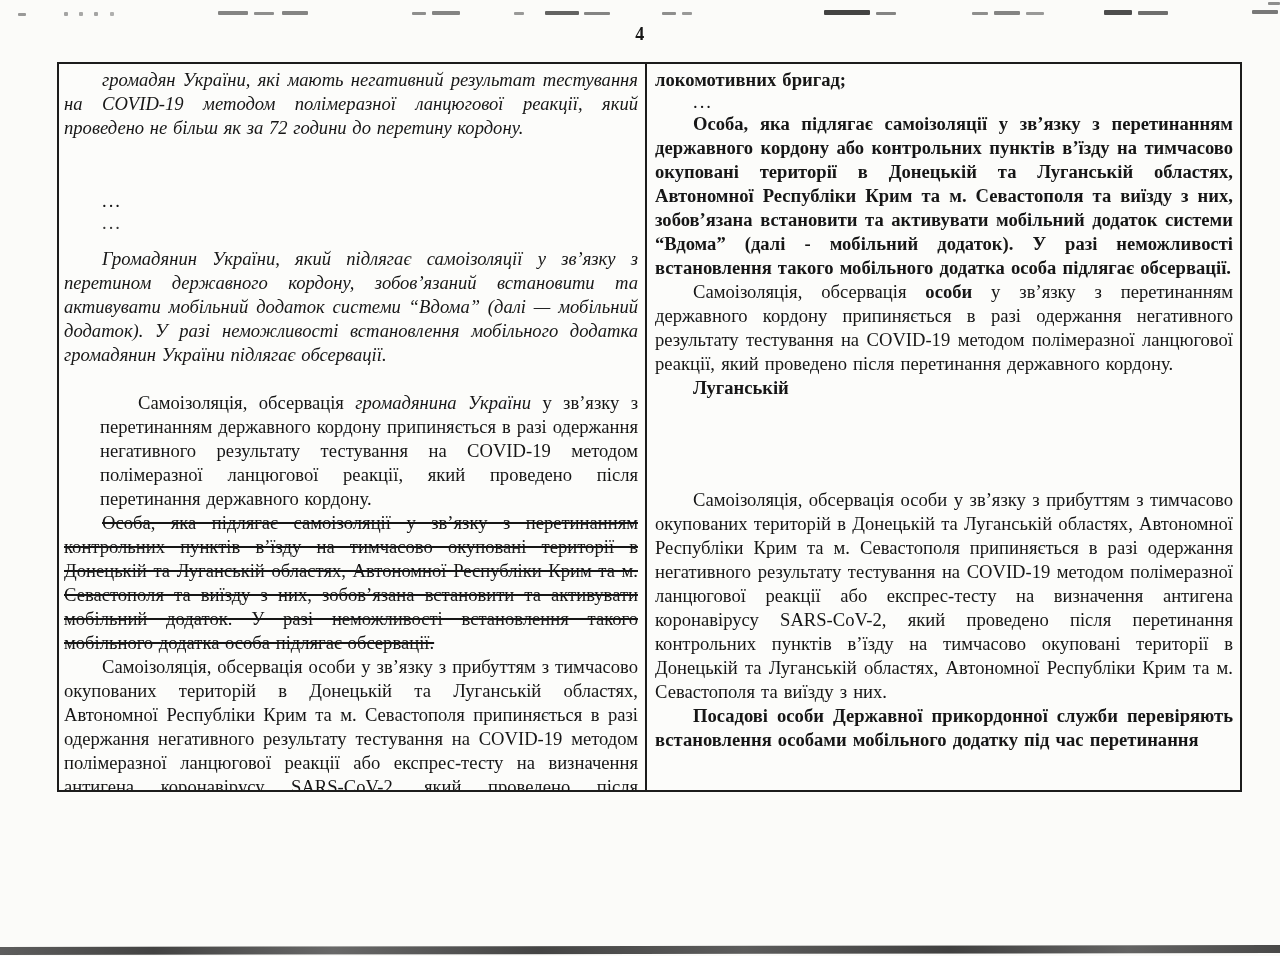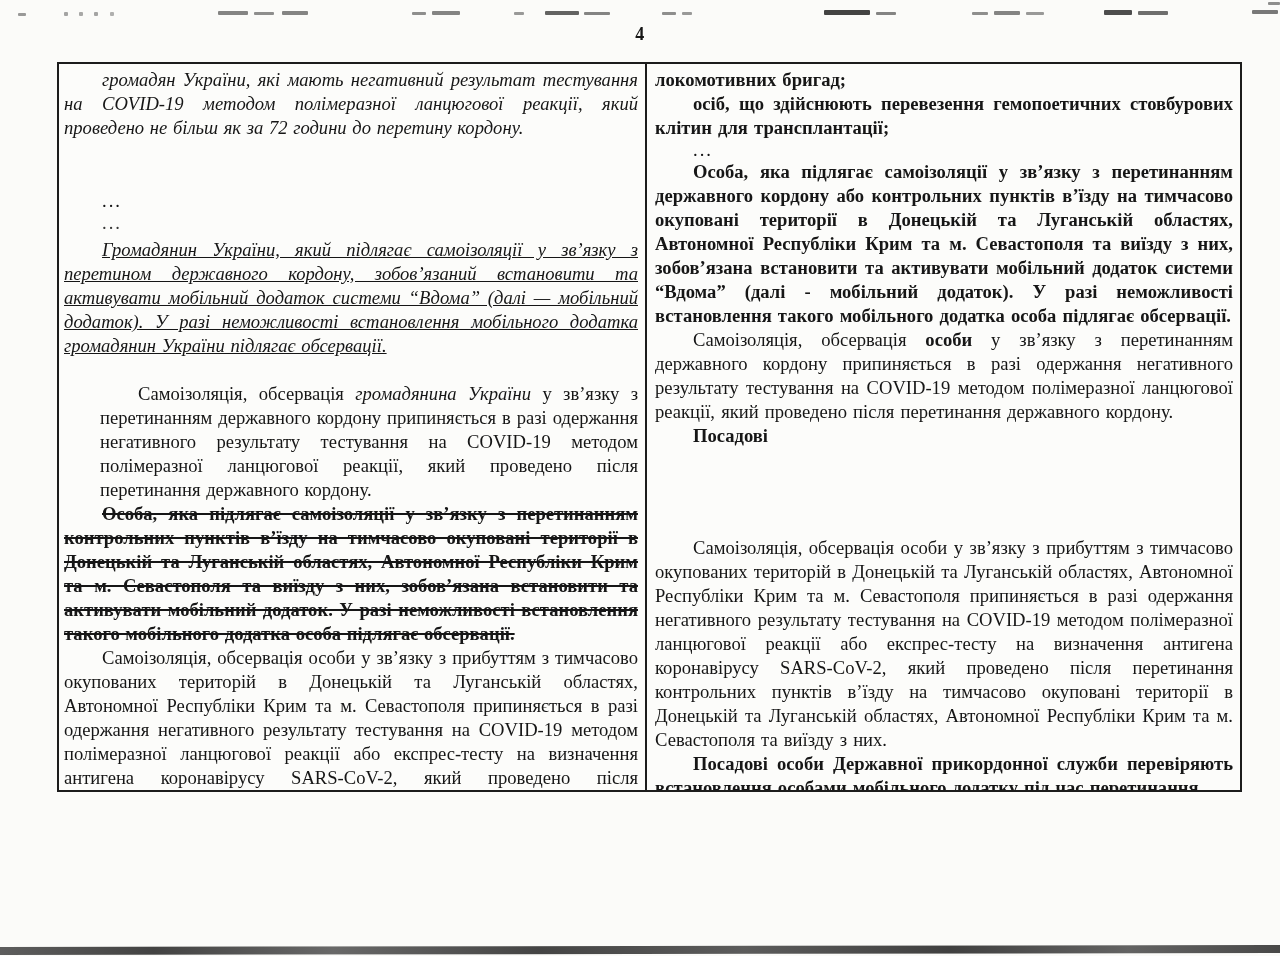--- a/index.html
+++ b/index.html
@@ -27,28 +27,28 @@
   .col-left{width:588px;border-right:2px solid #1c1c1c;}
   .col-right{flex:1;padding-left:8px;}
   .para{
     margin:0;font-size:18.6px;line-height:24px;
     text-align:justify;word-spacing:1px;
   }
   .para.indent{text-indent:38px;}
   .run-n{font-style:normal;font-weight:400;}
   .run-i{font-style:italic;font-weight:400;}
   .run-b{font-style:normal;font-weight:700;}
-  .run-s{font-style:normal;font-weight:700;text-decoration:line-through;text-decoration-thickness:1.6px;}
+  .run-s{font-style:normal;font-weight:400;text-decoration:line-through;text-decoration-thickness:1.6px;}
   .col-right .para{word-spacing:1.5px;}
   
   [data-name="left-ellipsis-1"]{margin-top:50px;letter-spacing:2px;font-weight:700;line-height:22px;}
   [data-name="left-ellipsis-2"]{letter-spacing:2px;line-height:22px;opacity:.85;}
   [data-name="right-ellipsis-1"]{letter-spacing:2px;line-height:20px;font-weight:700;}
   
-  [data-name="left-para-2"]{margin-top:4px;text-decoration:underline;}
+  [data-name="left-para-2"]{margin-top:13px;}
   [data-name="left-para-3"]{margin-top:24px;margin-left:36px;}
   [data-name="right-para-7"]{margin-top:88px;}
   
   .scan-bottom{
     position:absolute;left:0;top:946px;width:1282px;height:8px;
     background:linear-gradient(90deg,#4c4c4c 0%,#2e2e2e 12%,#585858 26%,#303030 42%,#4a4a4a 58%,#2b2b2b 74%,#525252 88%,#343434 100%);
     transform:rotate(-0.08deg);
     opacity:.9;
   }
 </style>
@@ -90,23 +90,22 @@
       <p class="para indent" data-name="left-ellipsis-1"><span class="run-n" data-name="text-run">...</span></p>
       <p class="para indent" data-name="left-ellipsis-2"><span class="run-n" data-name="text-run">...</span></p>
       <p class="para indent" data-name="left-para-2"><span class="run-i" data-name="text-run">Громадянин України, який підлягає самоізоляції у зв’язку з перетином державного кордону, зобов’язаний встановити та активувати мобільний додаток системи “Вдома” (далі — мобільний додаток). У разі неможливості встановлення мобільного додатка громадянин України підлягає обсервації.</span></p>
       <p class="para indent" data-name="left-para-3"><span class="run-n" data-name="text-run">Самоізоляція, обсервація </span><span class="run-i" data-name="text-run">громадянина України</span><span class="run-n" data-name="text-run"> у зв’язку з перетинанням державного кордону припиняється в разі одержання негативного результату тестування на COVID-19 методом полімеразної ланцюгової реакції, який проведено після перетинання державного кордону.</span></p>
       <p class="para indent" data-name="left-para-4-struck"><span class="run-s" data-name="text-run">Особа, яка підлягає самоізоляції у зв’язку з перетинанням контрольних пунктів в’їзду на тимчасово окуповані території в Донецькій та Луганській областях, Автономної Республіки Крим та м. Севастополя та виїзду з них, зобов’язана встановити та активувати мобільний додаток. У разі неможливості встановлення такого мобільного додатка особа підлягає обсервації.</span></p>
       <p class="para indent" data-name="left-para-5"><span class="run-n" data-name="text-run">Самоізоляція, обсервація особи у зв’язку з прибуттям з тимчасово окупованих територій в Донецькій та Луганській областях, Автономної Республіки Крим та м. Севастополя припиняється в разі одержання негативного результату тестування на COVID-19 методом полімеразної ланцюгової реакції або експрес-тесту на визначення антигена коронавірусу SARS-CoV-2, який проведено після перетинання контрольних пунктів в’їзду на тимчасово окуповані території в Донецькій та Луганській областях, Автономної Республіки Крим та м. Севастополя та виїзду з них.</span></p>
       <p class="para indent" data-name="left-para-6"><span class="run-i" data-name="text-run">Посадові особи Державної прикордонної служби перевіряють встановлення мобільного додатку громадянами України під час</span></p>
     </div>
   <div class="col col-right" id="col-right" data-name="column-new-version">
       <p class="para" data-name="right-para-1"><span class="run-b" data-name="text-run">локомотивних бригад;</span></p>
-      <p class="para indent" data-name="right-para-2"><span class="run-b" data-name="text-run">осіб, що здійснюють перевезення гемопоетичних стовбурових клітин для трансплантації;</span></p>
       <p class="para indent" data-name="right-ellipsis-1"><span class="run-n" data-name="text-run">...</span></p>
       <p class="para indent" data-name="right-para-4"><span class="run-b" data-name="text-run">Особа, яка підлягає самоізоляції у зв’язку з перетинанням державного кордону або контрольних пунктів в’їзду на тимчасово окуповані території в Донецькій та Луганській областях, Автономної Республіки Крим та м. Севастополя та виїзду з них, зобов’язана встановити та активувати мобільний додаток системи “Вдома” (далі - мобільний додаток). У разі неможливості встановлення такого мобільного додатка особа підлягає обсервації.</span></p>
       <p class="para indent" data-name="right-para-5"><span class="run-n" data-name="text-run">Самоізоляція, обсервація </span><span class="run-b" data-name="text-run">особи</span><span class="run-n" data-name="text-run"> у зв’язку з перетинанням державного кордону припиняється в разі одержання негативного результату тестування на COVID-19 методом полімеразної ланцюгової реакції, який проведено після перетинання державного кордону.</span></p>
-      <p class="para indent" data-name="right-para-6"><span class="run-b" data-name="text-run">Посадові</span></p>
+      <p class="para indent" data-name="right-para-6"><span class="run-b" data-name="text-run">Луганській</span></p>
       <p class="para indent" data-name="right-para-7"><span class="run-n" data-name="text-run">Самоізоляція, обсервація особи у зв’язку з прибуттям з тимчасово окупованих територій в Донецькій та Луганській областях, Автономної Республіки Крим та м. Севастополя припиняється в разі одержання негативного результату тестування на COVID-19 методом полімеразної ланцюгової реакції або експрес-тесту на визначення антигена коронавірусу SARS-CoV-2, який проведено після перетинання контрольних пунктів в’їзду на тимчасово окуповані території в Донецькій та Луганській областях, Автономної Республіки Крим та м. Севастополя та виїзду з них.</span></p>
       <p class="para indent" data-name="right-para-8"><span class="run-b" data-name="text-run">Посадові особи Державної прикордонної служби перевіряють встановлення особами мобільного додатку під час перетинання</span></p>
     </div>
 </div>
 
 <div class="scan-bottom" data-name="scan-noise-bottom"></div>
 
 </body></html>

